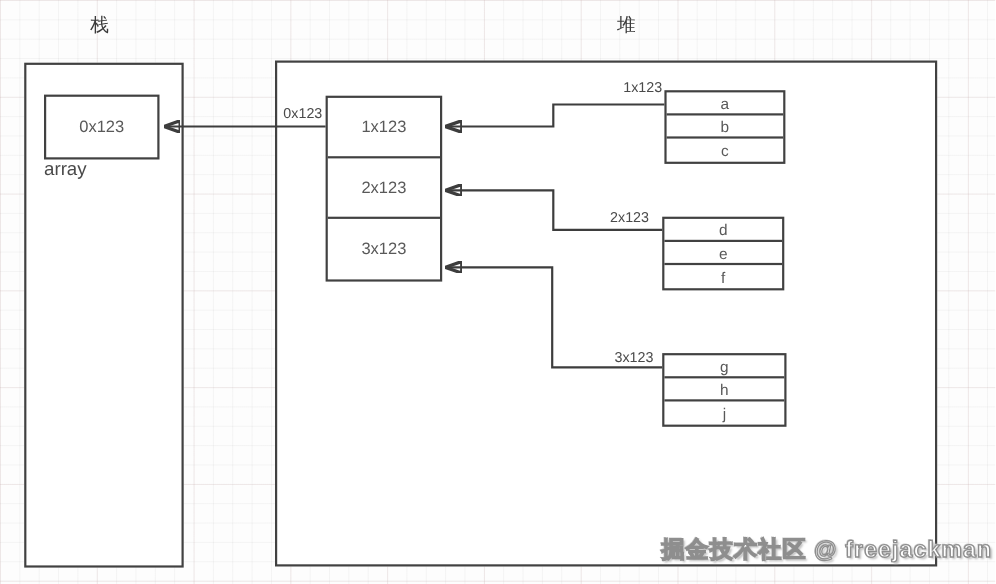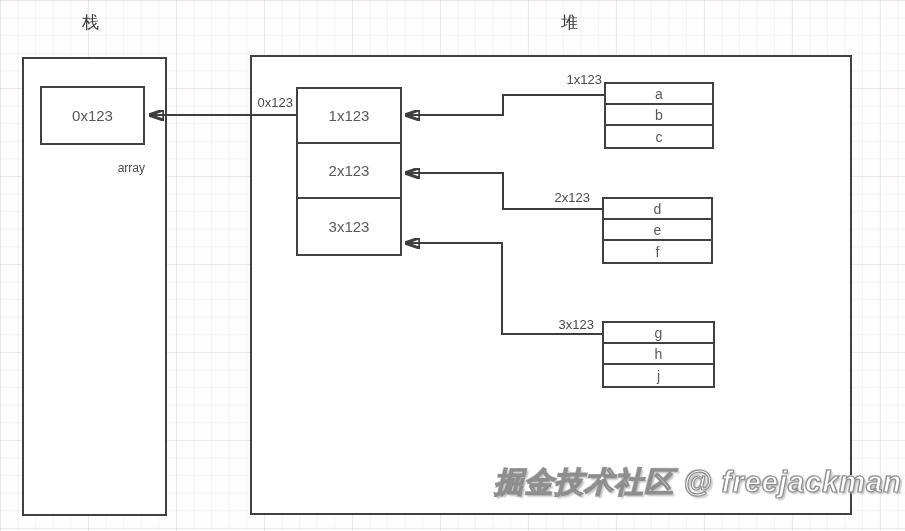--- a/index.html
+++ b/index.html
@@ -50,23 +50,23 @@
   
   .stack-pointer-box {
     position: absolute;
     left: 40px; top: 86px; width: 105px; height: 59px;
     border: 2px solid #414141; background: #ffffff;
     display: flex; align-items: center; justify-content: center;
     font-size: 15px; color: #595959;
   }
   .array-label {
     position: absolute;
-    left: 40px; top: 161px; width: 105px;
-    text-align: right;
-    font-size: 12px; color: #4a4a4a;
+    left: 40px; top: 144px; width: 105px;
+    text-align: left;
+    font-size: 17px; color: #4a4a4a;
   }
 
   
   .heap-array-block { left: 296px; top: 87px; width: 106px; }
   .heap-array-block .cell { height: 55px; font-size: 15px; }
 
   
   .obj-group .cell { height: 21px; font-size: 14px; }
   .obj-group-1 { left: 604px; top: 82px;  width: 110px; }
   .obj-group-2 { left: 602px; top: 197px; width: 111px; }
@@ -86,28 +86,27 @@
     position: absolute; left: 0; top: 0;
     width: 905px; height: 531px;
     pointer-events: none;
   }
   svg.connectors path, svg.connectors line {
     stroke: #3d3d3d; stroke-width: 2; fill: none;
   }
 
   .watermark {
     position: absolute;
-    right: 3px; bottom: 28px;
-    font-size: 29px; font-weight: bold;
+    right: 3px; bottom: 18px;
+    font-size: 21px; font-weight: bold;
     color: #ffffff;
     -webkit-text-stroke: 1.2px #8e8e8e;
     text-shadow: 2px 2px 2px #bdbdbd, -1px -1px 0 #cccccc;
     white-space: nowrap;
     letter-spacing: 1px;
-    font-style: italic;
   }
 </style>
 </head>
 <body>
 
 <div class="canvas">
 
   <div class="region-title title-stack">栈</div>
   <div class="region-title title-heap">堆</div>
 

